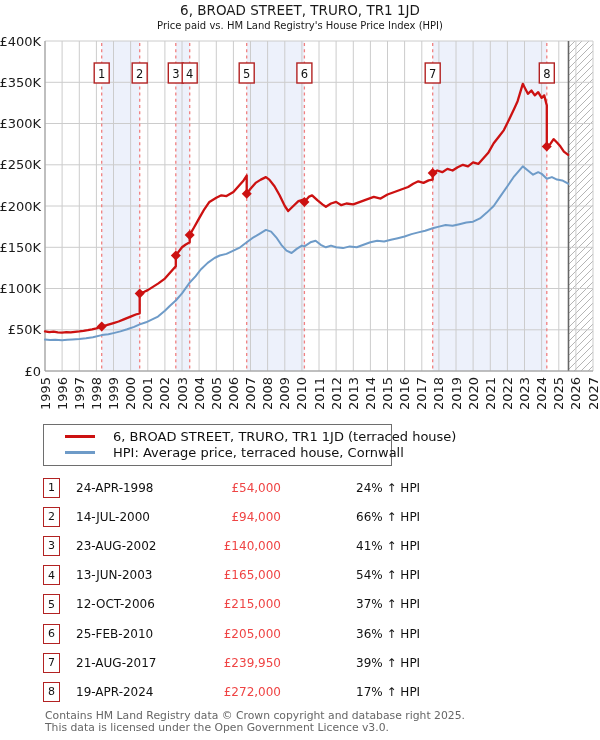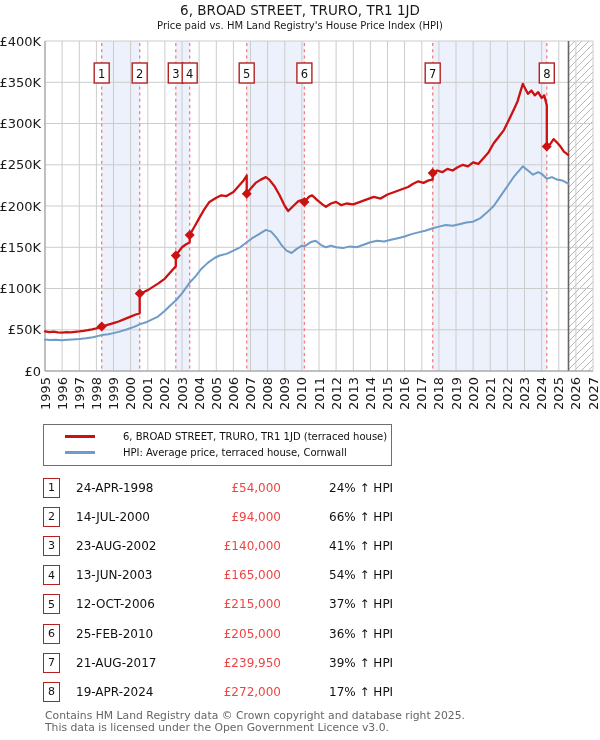--- a/index.html
+++ b/index.html
@@ -11,28 +11,28 @@
     font-size:13.5px;color:#1a1a1a;}
   .chart-subtitle{position:absolute;top:20px;left:0;width:600px;text-align:center;
     font-size:10px;color:#1a1a1a;}
   svg#plot{position:absolute;top:0;left:0;font-family:"DejaVu Sans","Liberation Sans",sans-serif;}
   .legend{
     position:absolute;left:43px;top:424px;width:347px;height:37px;
     border:1.6px solid #6e6e6e;background:#fff;padding-top:3px;
   }
   .legend-row{display:flex;align-items:center;height:16px;}
   .legend-swatch{width:30px;height:0;border-top-style:solid;border-top-width:3px;margin-left:21px;flex:none;}
-  .legend-label{margin-left:28px;font-size:10px;color:#111;white-space:nowrap;}
+  .legend-label{margin-left:18px;font-size:13px;color:#111;white-space:nowrap;}
   .sales-table{position:absolute;left:43px;top:473px;width:430px;}
   .sale-row{height:29.2px;display:flex;align-items:center;}
   .sale-num{width:15px;height:18px;border:1.4px solid #b22222;background:#fff;color:#111;
     font-size:11px;display:flex;align-items:center;justify-content:center;flex:none;}
   .sale-date{width:120px;margin-left:16px;text-align:left;font-size:12px;color:#111;}
   .sale-price{width:85px;text-align:right;font-size:12px;color:#ef4444;}
-  .sale-hpi{margin-left:48px;font-size:12px;color:#111;}
+  .sale-hpi{margin-left:75px;font-size:12px;color:#111;}
   .footer{position:absolute;left:45px;top:710px;font-size:10.8px;line-height:11.5px;color:#666;}
 </style>
 </head>
 <body>
 
 <div class="page">
   <div class="chart-title">6, BROAD STREET, TRURO, TR1 1JD</div>
   <div class="chart-subtitle">Price paid vs. HM Land Registry's House Price Index (HPI)</div>
 
   <svg id="plot" width="600" height="421">

